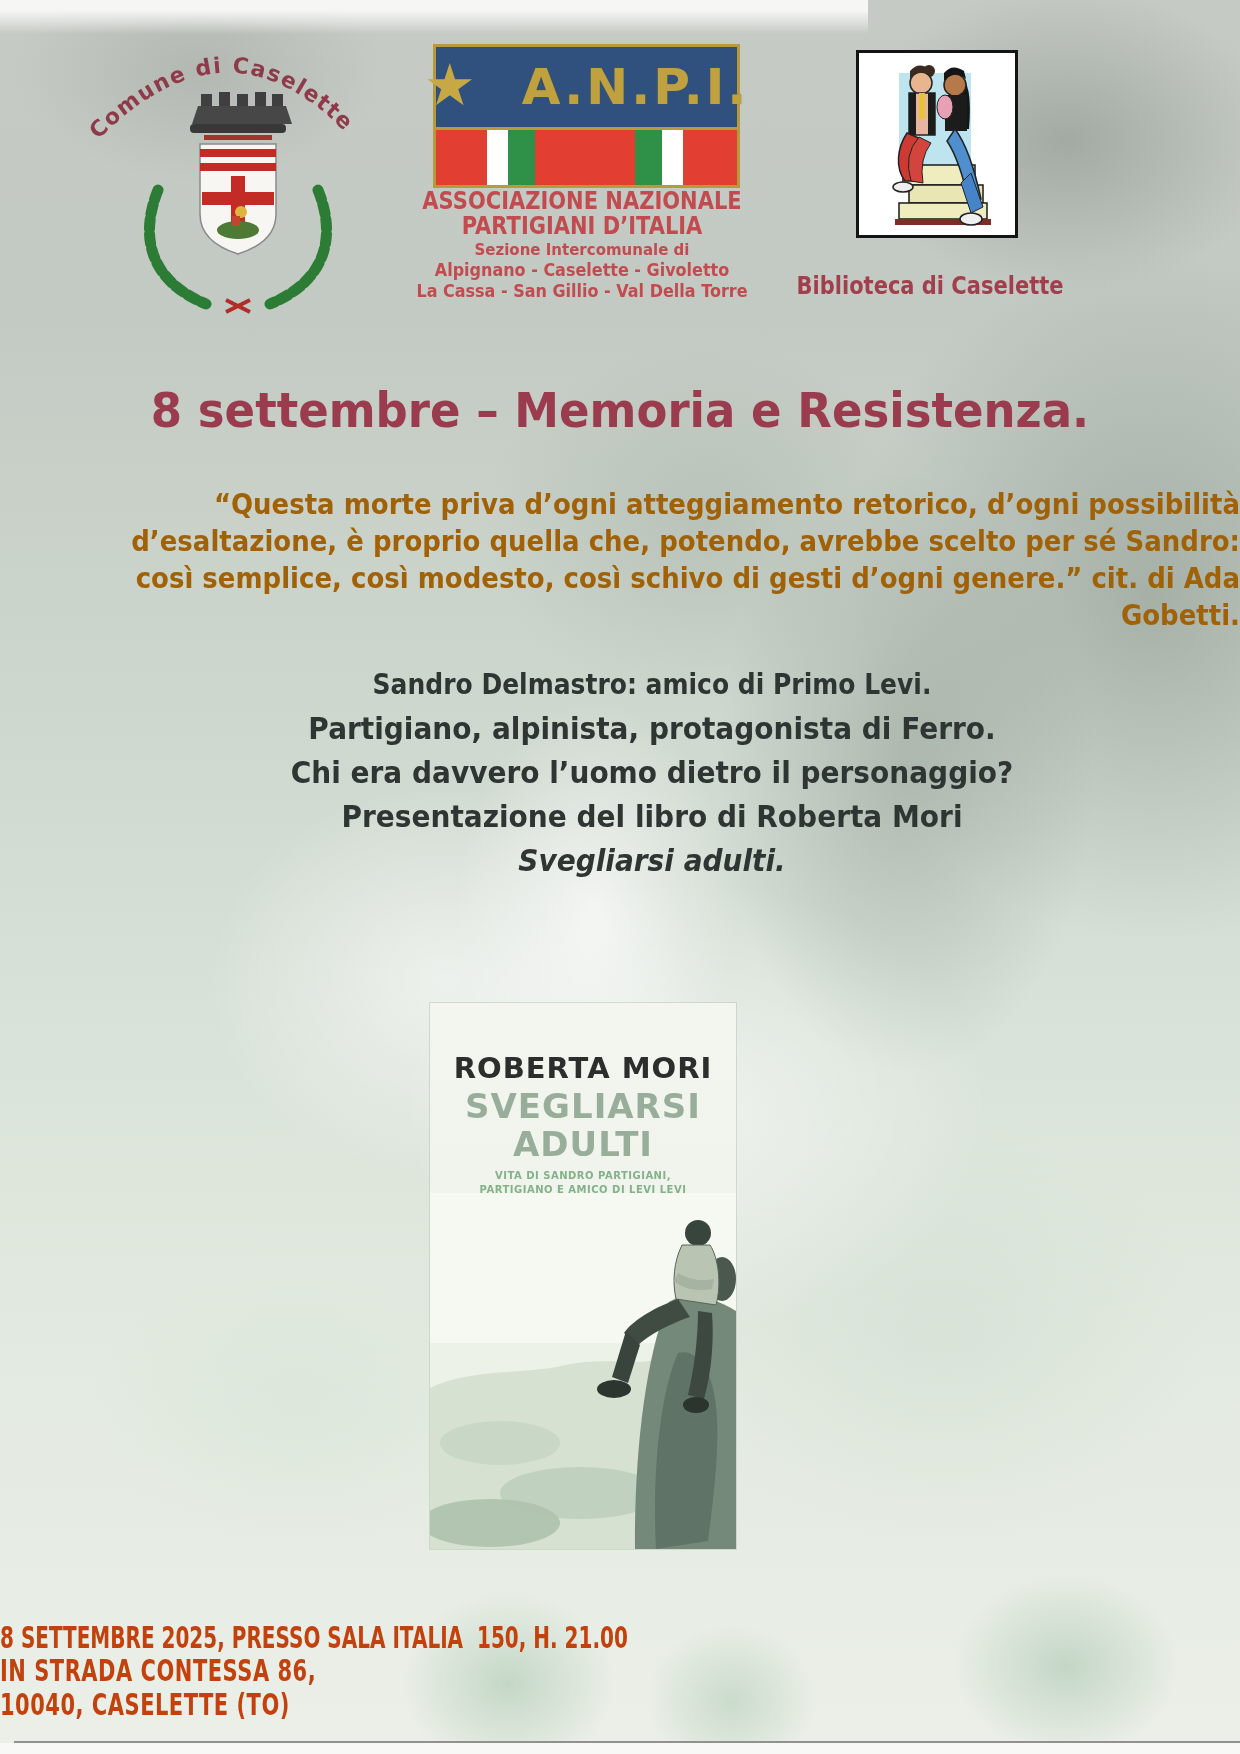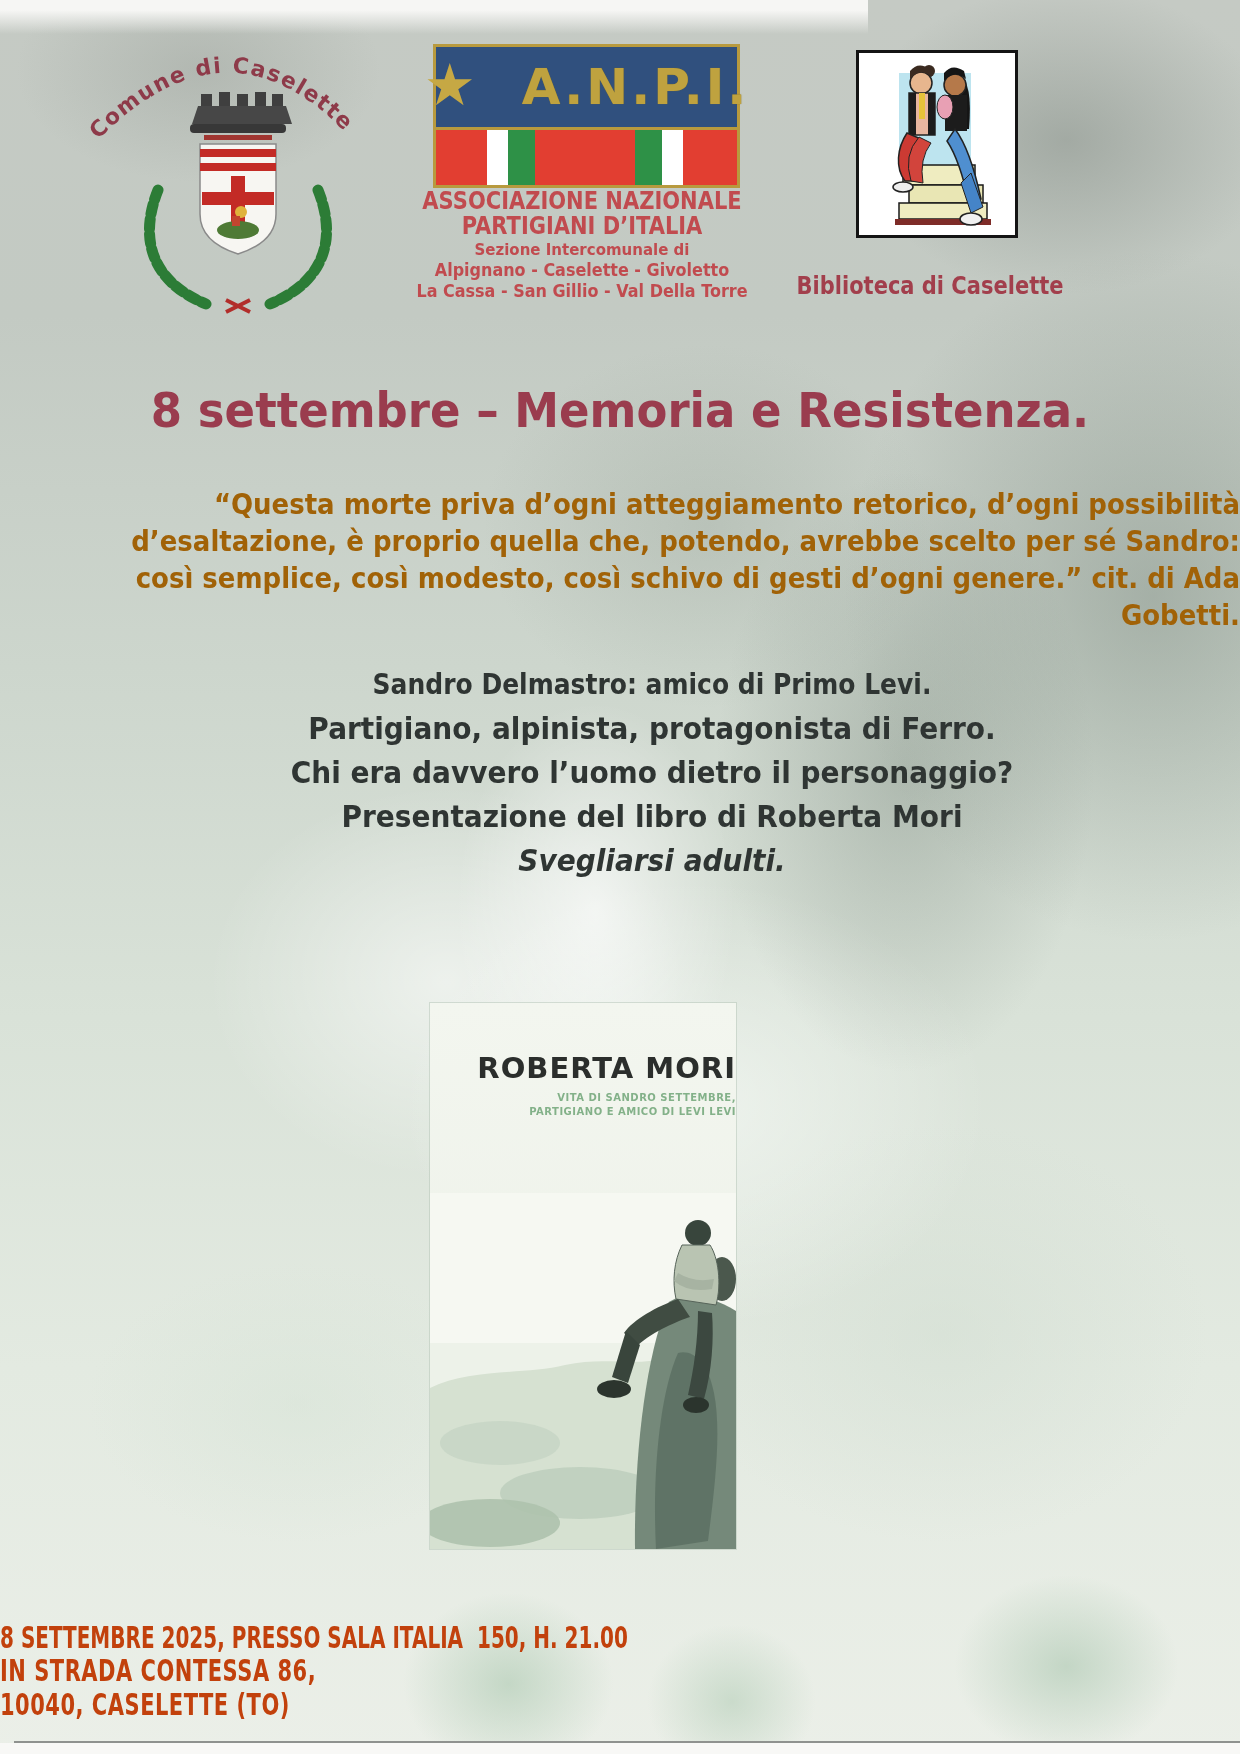--- a/index.html
+++ b/index.html
@@ -64,21 +64,21 @@
   
   .desc{position:absolute;left:0;top:663px;width:100%;text-align:center;color:#2f3533;font-weight:bold;margin-left:32px;}
   .desc div{height:44px;line-height:44px;transform:scaleY(1.1);}
   .desc .d1{font-size:25px;}
   .desc .d2,.desc .d3,.desc .d4,.desc .d5{font-size:28px;}
   .desc .d5{font-style:italic;}
 
   
   .cover{position:absolute;left:430px;top:1003px;width:306px;height:546px;
     background:linear-gradient(180deg,#f3f6ef 0%,#eef2ea 60%,#e9efe4 100%);
-    box-shadow:0 0 0 1px rgba(180,195,182,.5);text-align:right;}
+    box-shadow:0 0 0 1px rgba(180,195,182,.5);text-align:center;}
   .cover-author{margin-top:48px;font-size:29px;font-weight:bold;color:#2b2e2c;letter-spacing:1px;}
   .cover-title{margin-top:2px;font-size:34px;line-height:38px;font-weight:bold;
     color:#98ae9a;letter-spacing:1px;}
   .cover-sub{margin-top:6px;font-size:10px;line-height:14px;font-weight:bold;
     color:#83b189;letter-spacing:.5px;}
   .cover-photo{position:absolute;left:0;bottom:0;width:306px;height:356px;}
 
   
   .event{position:absolute;left:0;top:1620px;width:100%;text-align:left;
     color:#c2410c;font-weight:bold;}
@@ -188,22 +188,26 @@
   <div class="desc">
     <div class="d1">Sandro Delmastro: amico di Primo Levi.</div>
     <div class="d2">Partigiano, alpinista, protagonista di Ferro.</div>
     <div class="d3">Chi era davvero l’uomo dietro il personaggio?</div>
     <div class="d4">Presentazione del libro di Roberta Mori</div>
     <div class="d5">Svegliarsi adulti.</div>
   </div>
 
   <div class="cover">
     <div class="cover-author">ROBERTA MORI</div>
+    <div class="cover-title">
+      <div>SVEGLIARSI</div>
+      <div>ADULTI</div>
+    </div>
     <div class="cover-sub">
-      <div>VITA DI SANDRO SETTEMBRE,</div>
+      <div>VITA DI SANDRO PARTIGIANI,</div>
       <div>PARTIGIANO E AMICO DI LEVI LEVI</div>
     </div>
     <svg class="cover-photo" viewBox="0 0 306 356" preserveAspectRatio="none">
       <rect width="306" height="356" fill="#edf2e9"></rect>
       <rect width="306" height="150" fill="#f6f8f2"></rect>
       <path d="M0,195 C 40,175 95,182 135,172 C 175,163 205,174 235,165 L 235,356 L 0,356 Z" fill="#d6e1d1"></path>
       <ellipse cx="70" cy="250" rx="60" ry="22" fill="#c6d5c4" opacity=".8"></ellipse>
       <ellipse cx="150" cy="300" rx="80" ry="26" fill="#bccdbb" opacity=".8"></ellipse>
       <ellipse cx="60" cy="330" rx="70" ry="24" fill="#aec2ad" opacity=".9"></ellipse>
       <path d="M 238,110 C 252,98 280,102 306,118 L 306,356 L 205,356 C 204,270 214,168 238,110 Z" fill="#75897a"></path>

